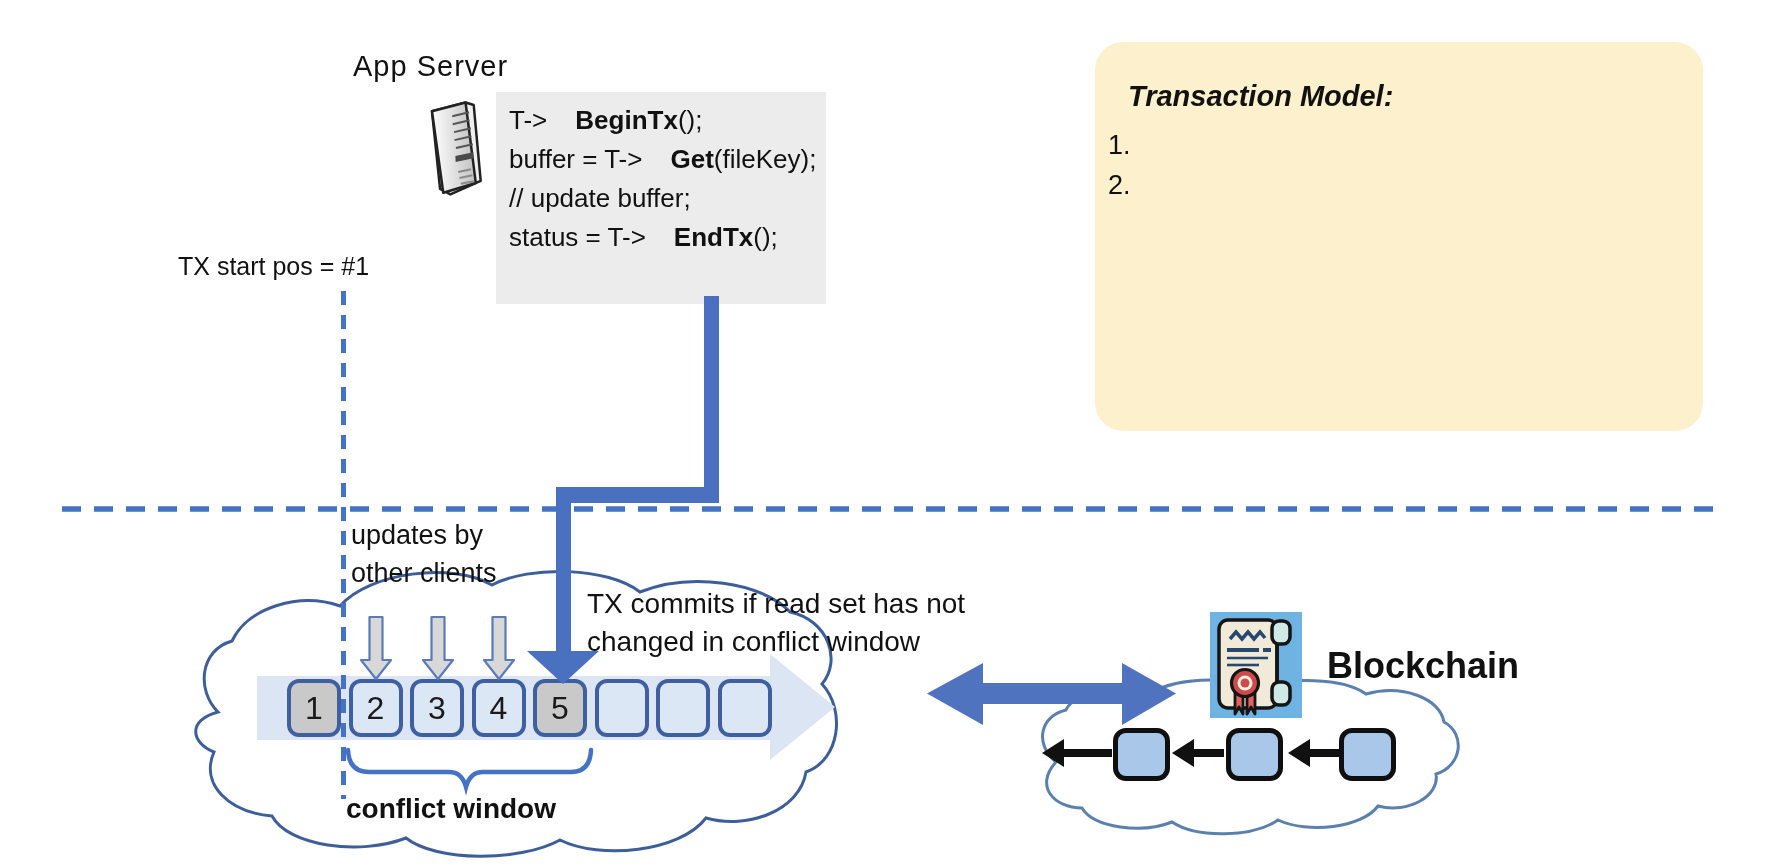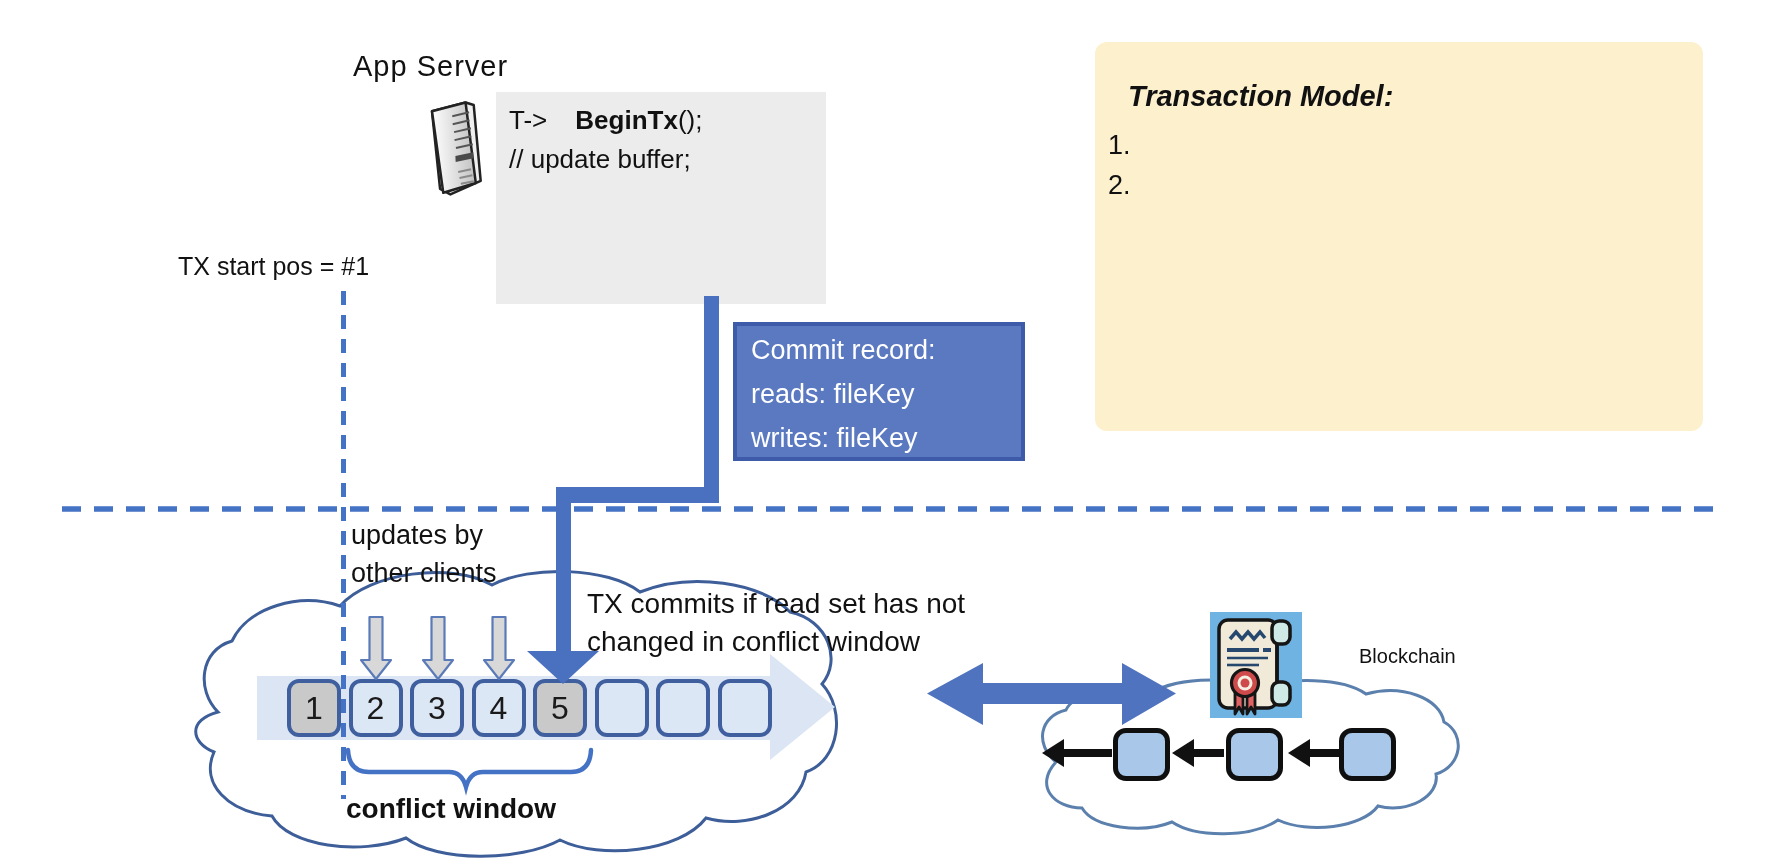--- a/index.html
+++ b/index.html
@@ -19,31 +19,31 @@
     padding:9px 0 0 13px;box-sizing:border-box;font-size:26px;line-height:39px;white-space:nowrap;
   }
   .code-box b{font-weight:bold;margin-left:28px;}
   .tx-start{left:178px;top:252px;font-size:25px;}
   .commit-box{
     left:733px;top:322px;width:292px;height:139px;box-sizing:border-box;
     background:#5b79c0;border:4px solid #3d5ba8;color:#ffffff;
     font-size:27px;line-height:44px;padding:2px 0 0 14px;
   }
   .yellow-panel{
-    left:1095px;top:42px;width:608px;height:389px;background:#fdf0cd;border-radius:12px;
+    left:1095px;top:42px;width:608px;height:389px;background:#fdf0cd;border-radius:28px;
     box-sizing:border-box;padding:38px 20px 0 13px;
   }
   .tm-title{font-size:29px;font-weight:bold;font-style:italic;margin:0 0 12px 20px;}
   .tm-item{display:flex;font-size:27px;line-height:40px;}
   .tm-num{width:44px;flex:0 0 44px;}
   .tm-text{white-space:pre-line;}
   .updates-label{left:351px;top:516px;font-size:27px;line-height:38px;white-space:pre-line;}
   .txcommits-label{left:587px;top:585px;font-size:28px;line-height:38px;white-space:pre-line;}
   .conflict-label{left:346px;top:793px;font-size:28px;font-weight:bold;}
-  .blockchain-label{left:1327px;top:645px;font-size:20px;font-weight:normal;margin-left:32px;}
+  .blockchain-label{left:1327px;top:645px;font-size:36px;font-weight:bold;}
 
   .timeline-strip{left:287px;top:679px;display:flex;gap:7.5px;}
   .tblock{
     width:54px;height:58px;box-sizing:border-box;border:4px solid #3f5f9f;border-radius:12px;
     font-size:32px;color:#1a1a1a;text-align:center;line-height:50px;
   }
   .tblock.blue{background:#dce7f5;}
   .tblock.gray{background:#c9c9c9;}
 
   .chain-strip{left:1113px;top:728px;display:flex;gap:56px;}
@@ -110,30 +110,27 @@
       <g stroke="#8a8a8a" stroke-width="2">
         <line x1="33" y1="78" x2="46" y2="76"></line>
         <line x1="34" y1="84" x2="47" y2="82"></line>
         <line x1="35" y1="90" x2="48" y2="88"></line>
       </g>
     </g>
   </svg>
 
   <div class="abs z2 code-box">
       <div><span>T-&gt;</span><b>BeginTx</b><span>();</span></div>
+      <div><span>buffer = T-&gt;</span><b>Get</b><span>(fileKey);</span></div>
       <div><span>// update buffer;</span><b></b><span></span></div>
+      <div><span>status = T-&gt;</span><b>EndTx</b><span>();</span></div>
     </div>
 
   <div class="abs z2 tx-start">TX start pos = #1</div>
 
-  <div class="abs z2 commit-box">
-      <div>Commit record:</div>
-      <div>reads: fileKey</div>
-      <div>writes: fileKey</div>
-    </div>
 
   <div class="abs z2 yellow-panel">
     <div class="tm-title">Transaction Model:</div>
     <div id="tm-list">
         <div class="tm-item">
           <span class="tm-num">1.</span>
         </div>
         <div class="tm-item">
           <span class="tm-num">2.</span>
         </div>

